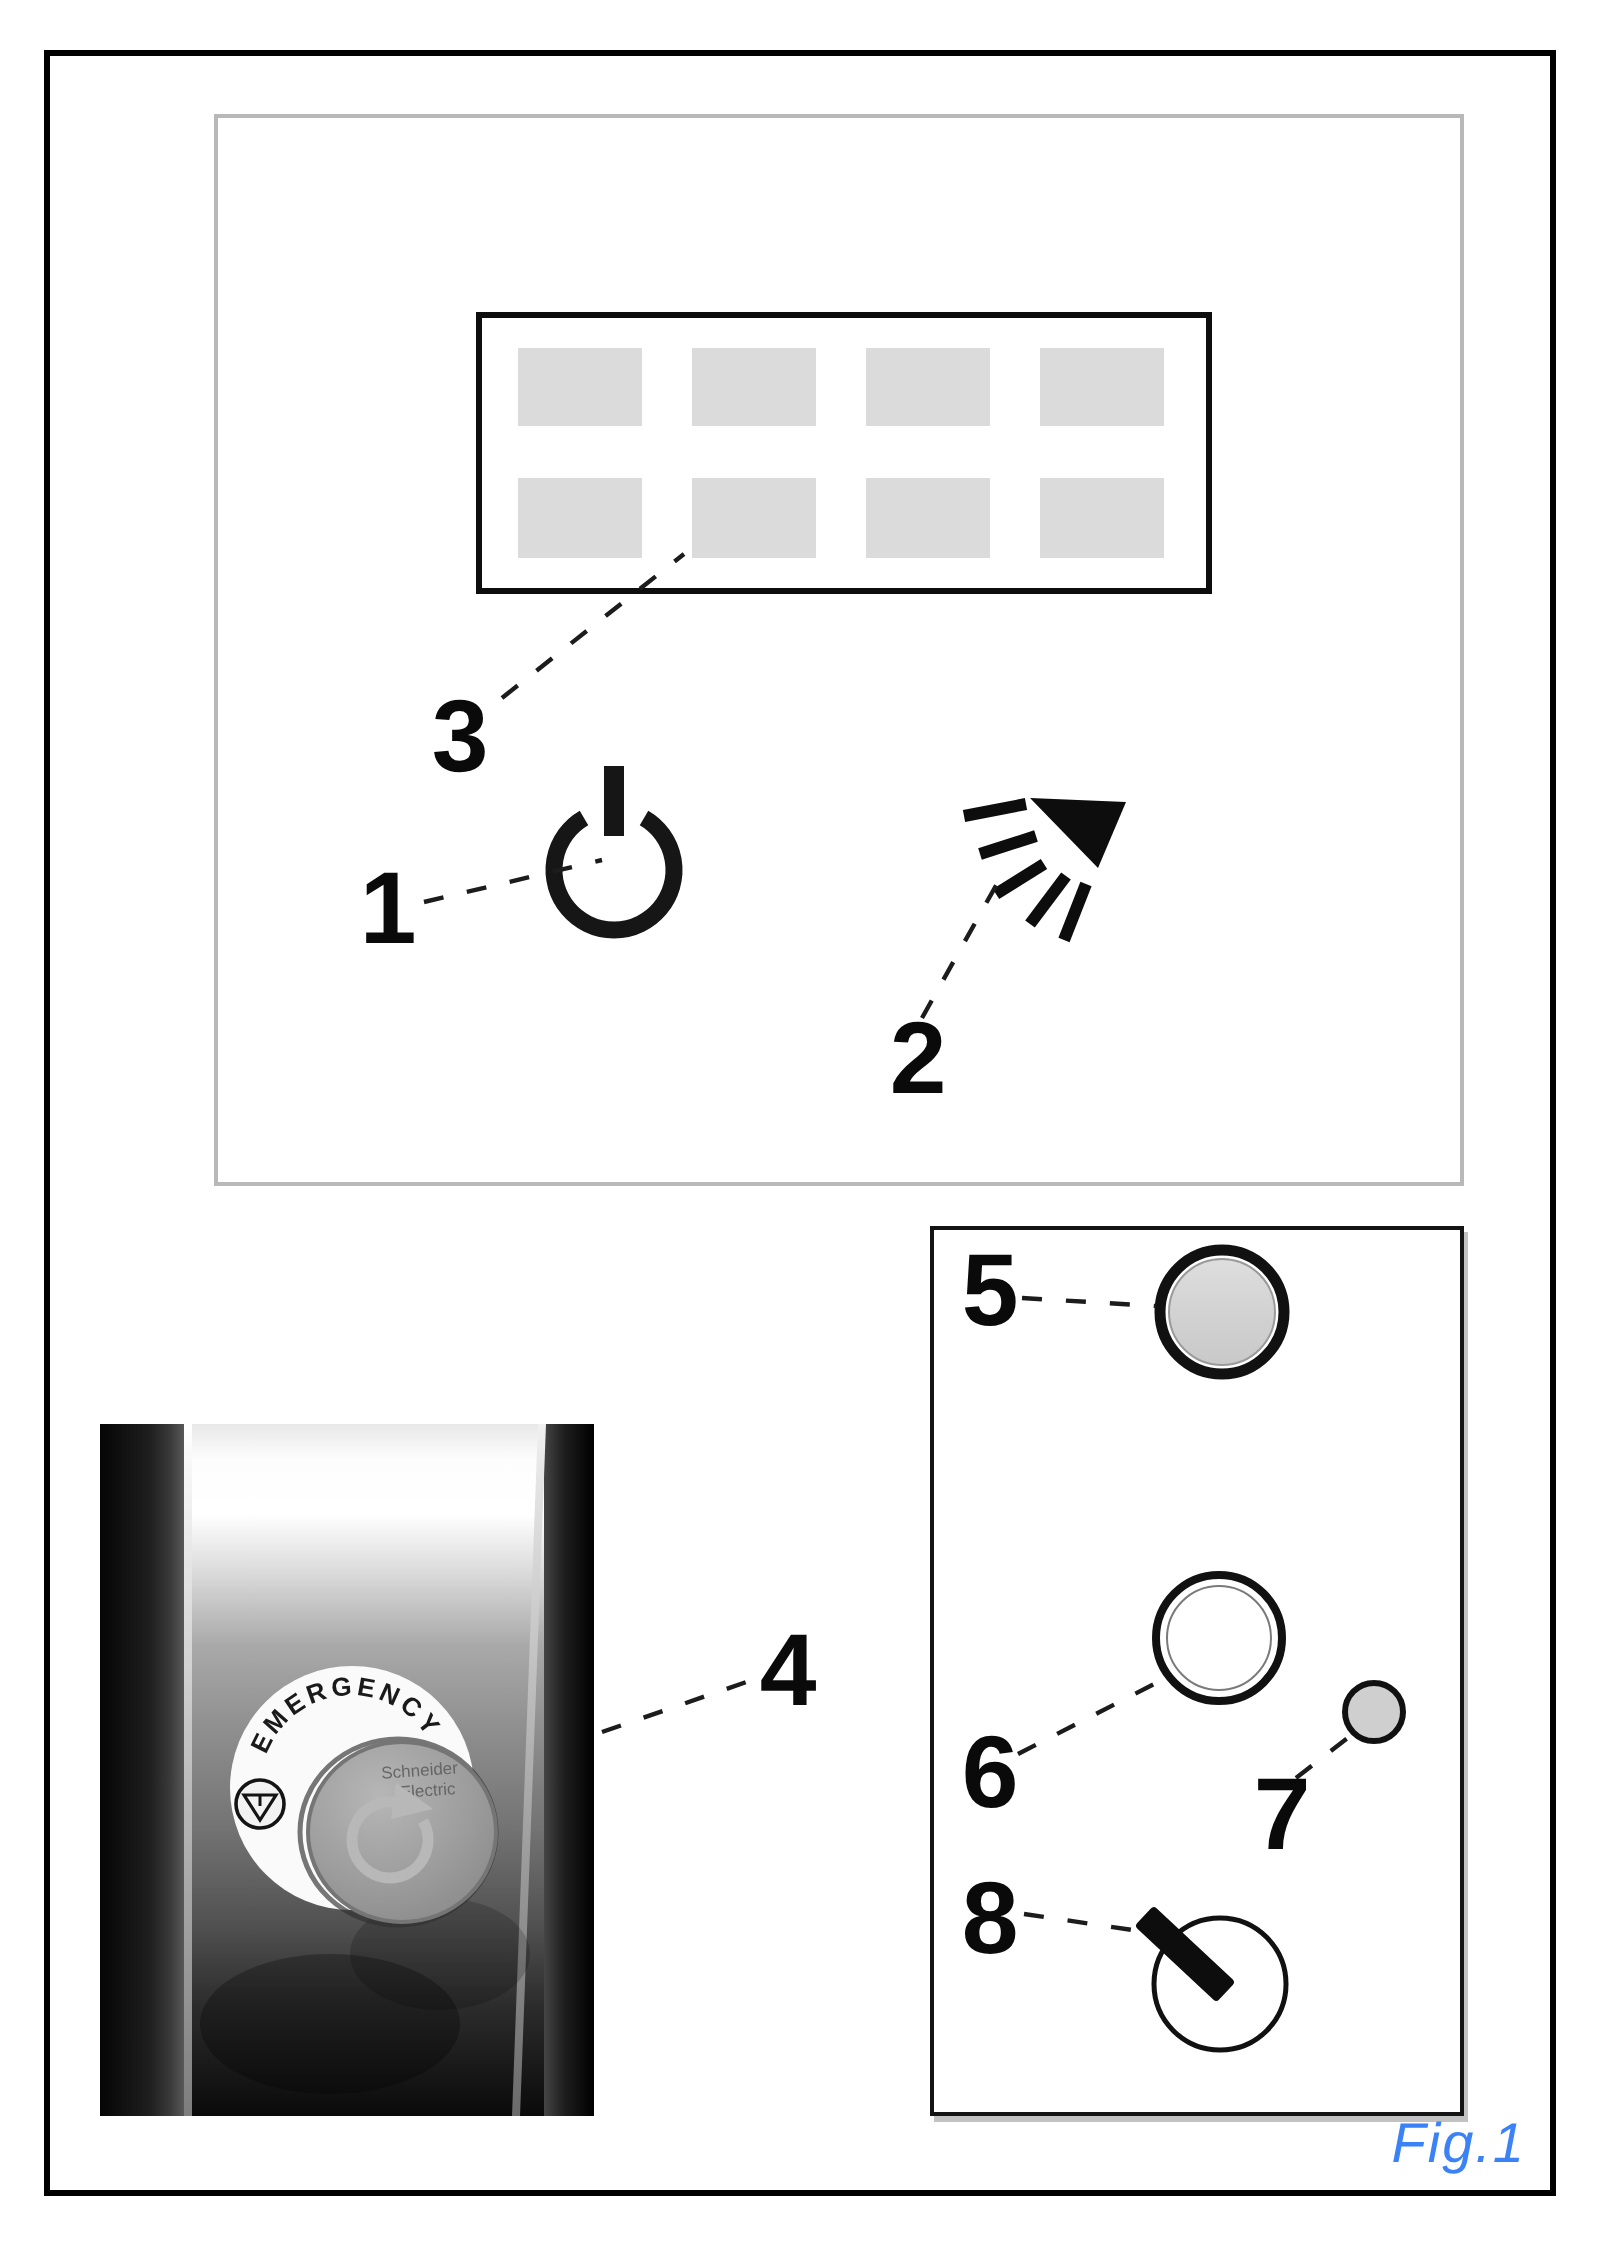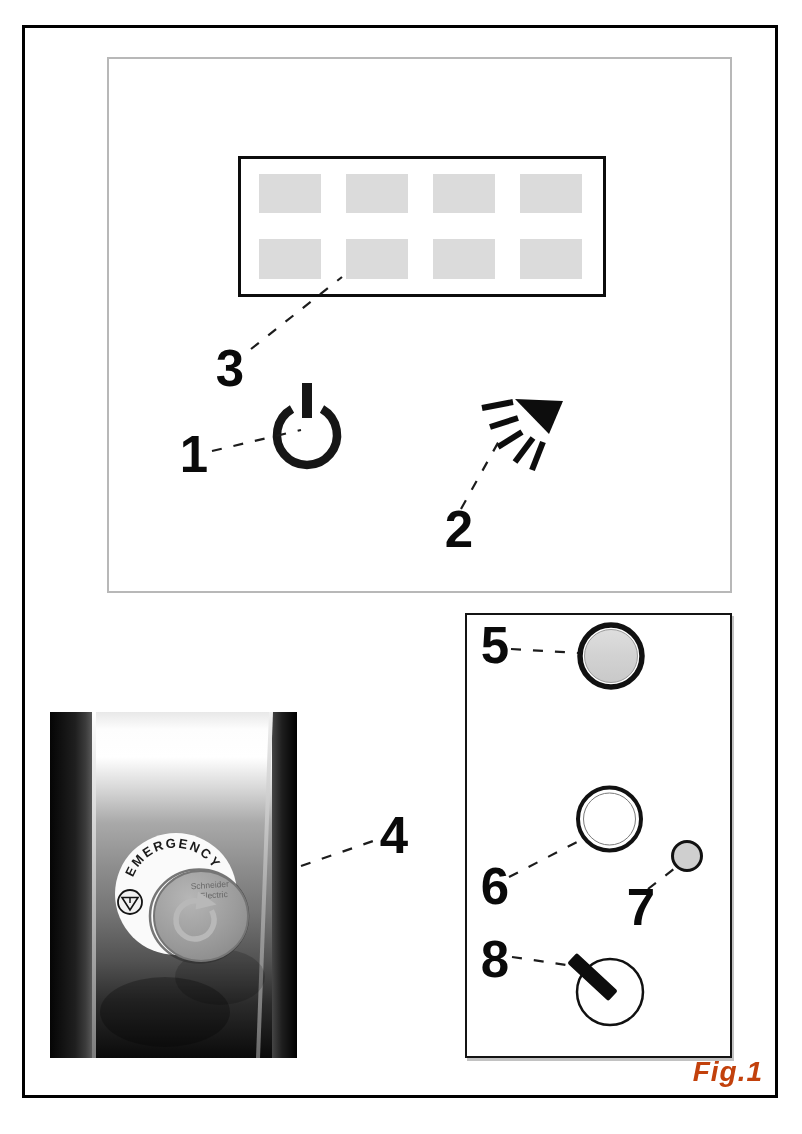--- a/index.html
+++ b/index.html
@@ -30,21 +30,21 @@
     box-shadow:2px 3px 0 #c2c2c2;
   }
   .panel-right svg{position:absolute;left:0;top:0;}
   .num{
     position:absolute;transform:translate(-50%,-50%);
     font-size:51px;font-weight:bold;color:#0a0a0a;line-height:1;
     font-family:"Liberation Sans",sans-serif;
   }
   .fig-caption{
     position:absolute;right:39px;top:1056px;
-    font-size:28px;font-weight:bold;font-style:italic;color:#c2410c;
+    font-size:28px;font-weight:normal;font-style:italic;color:#3b82f6;
     font-family:"Liberation Sans",sans-serif;letter-spacing:1px;
   }
   .overlay{position:absolute;left:0;top:0;pointer-events:none;}
 </style>
 </head>
 <body>
 
 <div class="page">
 
   <div class="frame"></div>

